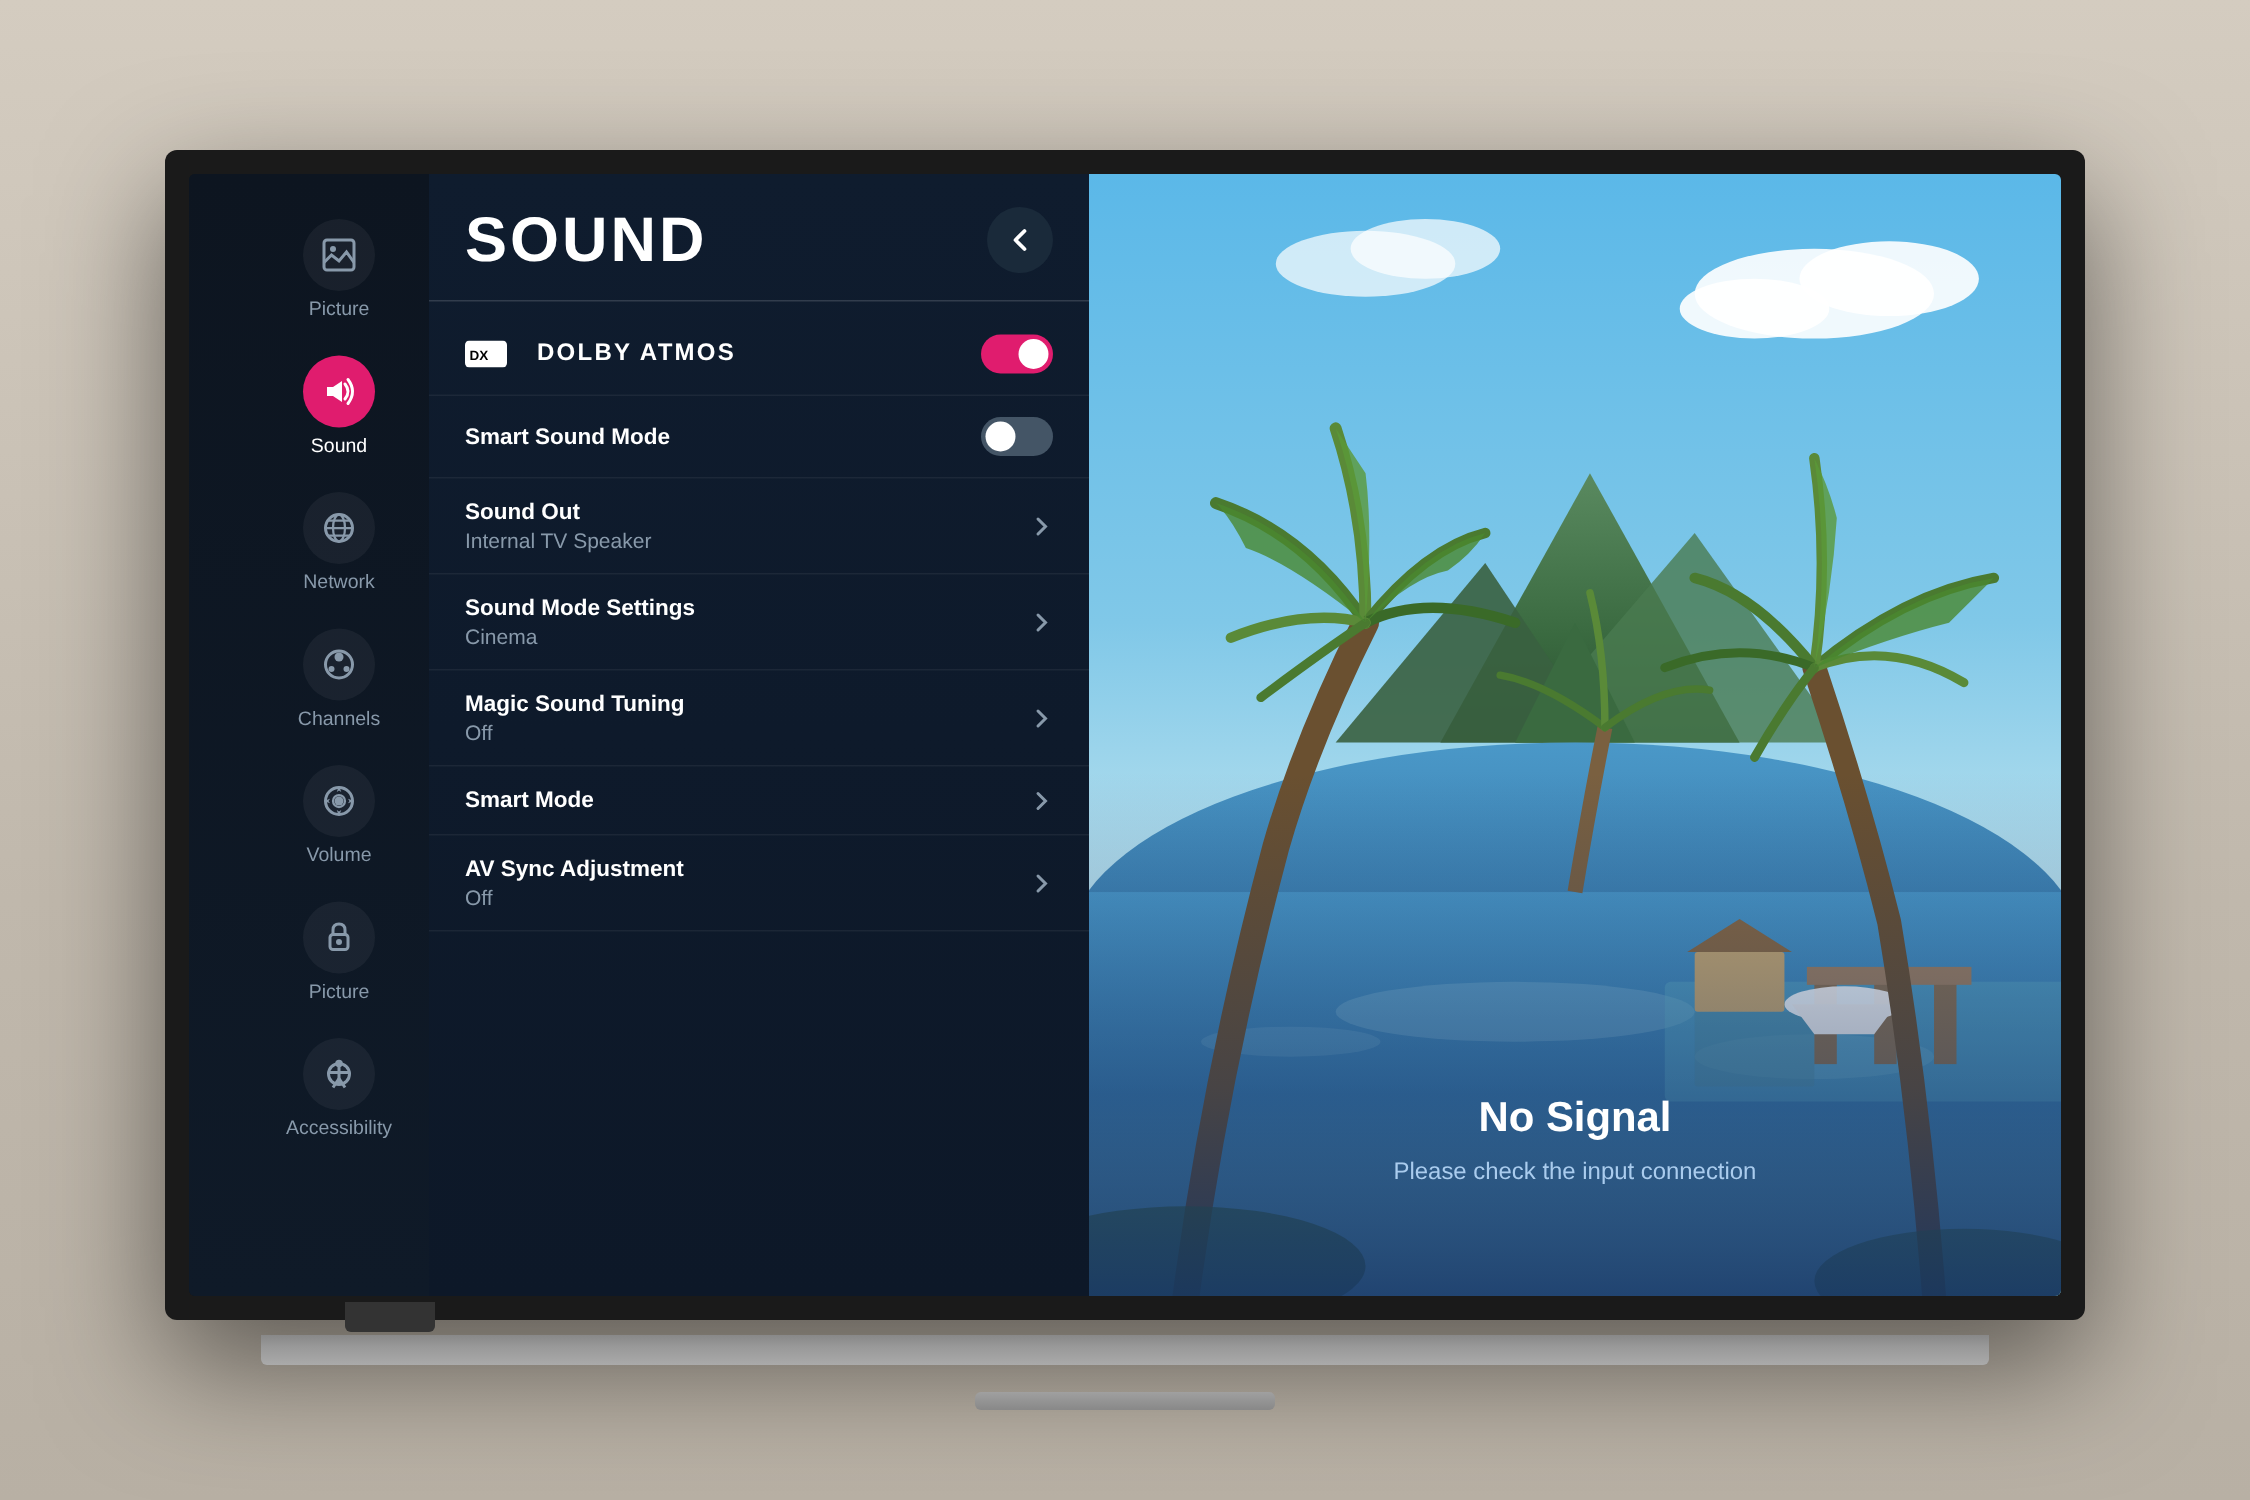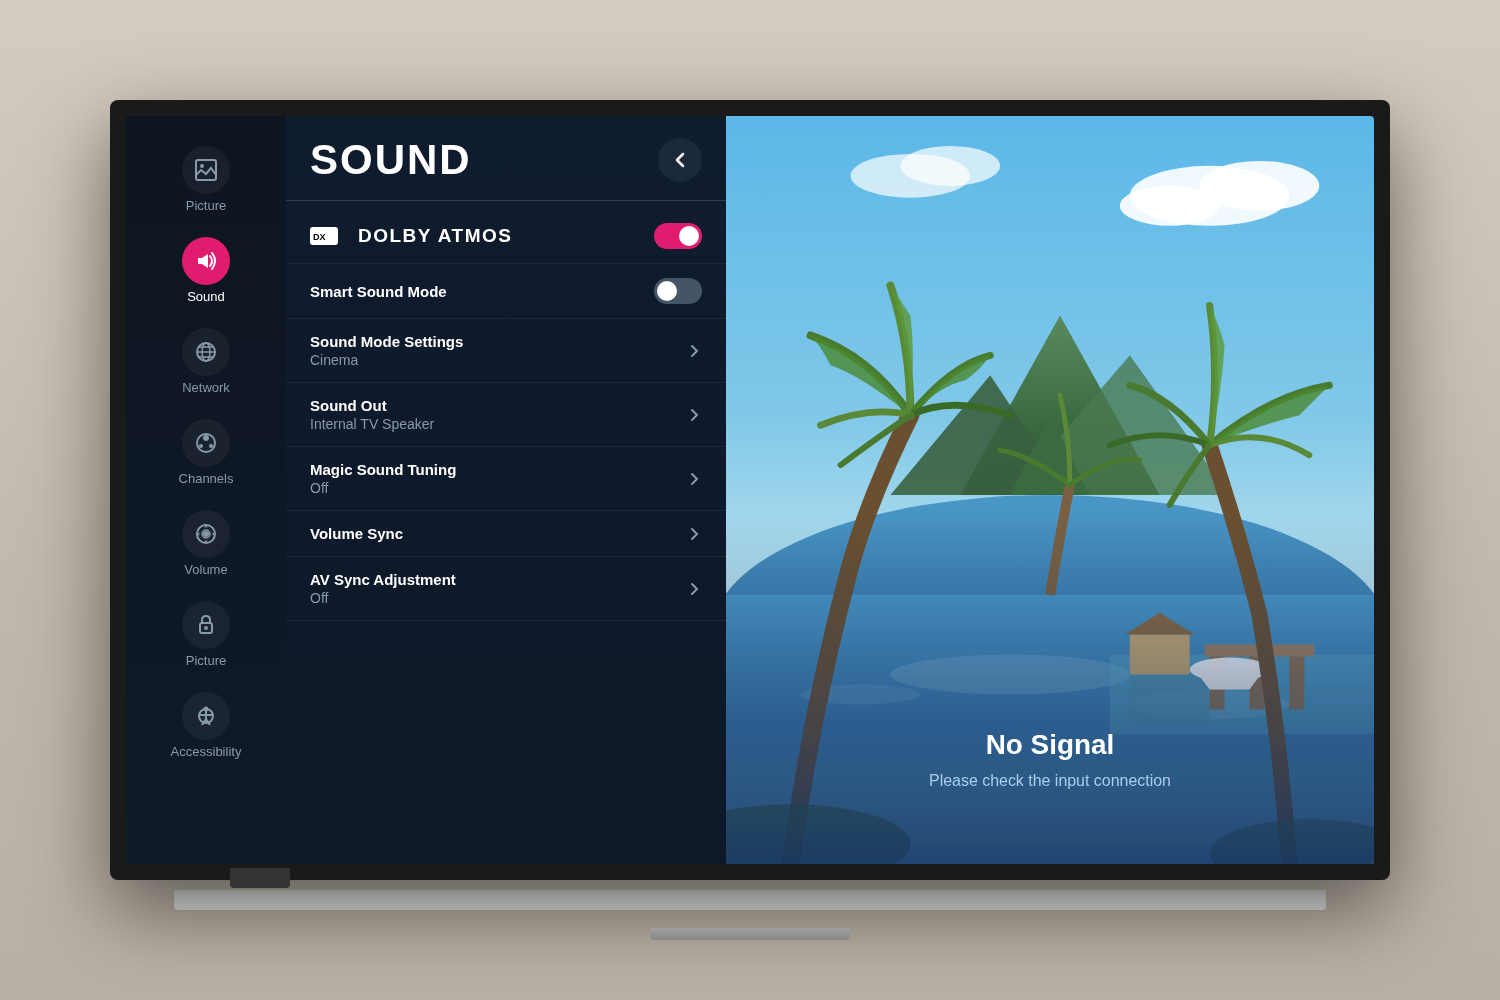--- a/index.html
+++ b/index.html
@@ -52,21 +52,21 @@
       position: relative;
     }
 
     
     .sidebar {
       width: 160px;
       min-width: 160px;
       background: linear-gradient(180deg, #0d1520 0%, #0f1a28 100%);
       display: flex;
       flex-direction: column;
-      align-items: center;
+      align-items: flex-end;
       padding: 20px 0;
       gap: 4px;
       z-index: 2;
     }
 
     .sidebar-item {
       display: flex;
       flex-direction: column;
       align-items: center;
       justify-content: center;
@@ -371,55 +371,55 @@
       <div class="panel-content">
 
         <div class="menu-item">
           <div class="menu-item-row">
             <div class="dolby-logo">
               <div style="display:flex;align-items:center;gap:20px;">
                 <svg width="28" height="18" viewBox="0 0 28 18" fill="none">
                   <rect x="0" y="0" width="28" height="18" rx="3" fill="white"></rect>
                   <text x="3" y="13" font-family="Arial" font-size="9" font-weight="900" fill="black">DX</text>
                 </svg>
-                <span style="font-size:19px;font-weight:700;color:white;letter-spacing:1.5px;">DOLBY ATMOS</span>
+                <span style="font-size:16px;font-weight:700;color:white;letter-spacing:1.5px;">DOLBY ATMOS</span>
               </div>
             </div>
             <div class="toggle on">
               <div class="toggle-knob"></div>
             </div>
           </div>
         </div>
 
         <div class="menu-item">
           <div class="menu-item-row">
             <span class="menu-item-title">Smart Sound Mode</span>
             <div class="toggle off">
               <div class="toggle-knob"></div>
             </div>
           </div>
         </div>
 
         <div class="menu-item">
           <div class="menu-item-row">
             <div>
-              <div class="menu-item-title">Sound Mode Settings</div>
-              <div class="menu-item-sub">Cinema</div>
+              <div class="menu-item-title">Sound Out</div>
+              <div class="menu-item-sub">Internal TV Speaker</div>
             </div>
             <svg width="16" height="16" viewBox="0 0 16 16" fill="#8899aa">
               <path d="M6 3 L11 8 L6 13" stroke="#8899aa" stroke-width="2" fill="none" stroke-linecap="round"></path>
             </svg>
           </div>
         </div>
 
         <div class="menu-item">
           <div class="menu-item-row">
             <div>
-              <div class="menu-item-title">Sound Out</div>
-              <div class="menu-item-sub">Internal TV Speaker</div>
+              <div class="menu-item-title">Sound Mode Settings</div>
+              <div class="menu-item-sub">Cinema</div>
             </div>
             <svg width="16" height="16" viewBox="0 0 16 16" fill="#8899aa">
               <path d="M6 3 L11 8 L6 13" stroke="#8899aa" stroke-width="2" fill="none" stroke-linecap="round"></path>
             </svg>
           </div>
         </div>
 
         <div class="menu-item">
           <div class="menu-item-row">
             <div>
@@ -428,21 +428,21 @@
             </div>
             <svg width="16" height="16" viewBox="0 0 16 16">
               <path d="M6 3 L11 8 L6 13" stroke="#8899aa" stroke-width="2" fill="none" stroke-linecap="round"></path>
             </svg>
           </div>
         </div>
 
         <div class="menu-item">
           <div class="menu-item-row">
             <div>
-              <div class="menu-item-title">Volume Sync</div>
+              <div class="menu-item-title">Smart Mode</div>
             </div>
             <svg width="16" height="16" viewBox="0 0 16 16">
               <path d="M6 3 L11 8 L6 13" stroke="#8899aa" stroke-width="2" fill="none" stroke-linecap="round"></path>
             </svg>
           </div>
         </div>
 
         <div class="menu-item">
           <div class="menu-item-row">
             <div>

